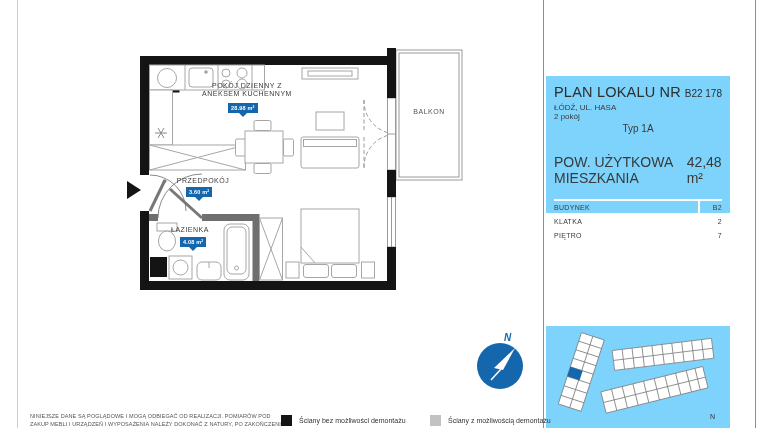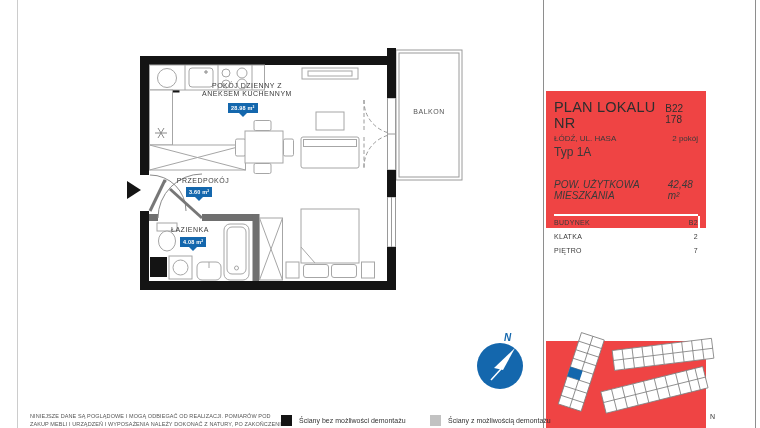--- a/index.html
+++ b/index.html
@@ -36,30 +36,30 @@
   #badge-living{left:228px;top:103px;}
   #badge-hall{left:186px;top:187px;}
   #badge-bath{left:180px;top:237px;}
 
   
   #compass-n{left:504px;top:332px;font-size:10px;font-style:italic;font-weight:bold;color:#1467ad;}
 
   
   #panel{left:543px;top:0;width:213px;height:428px;box-sizing:border-box;
     border-left:1px solid #8e8e8e;border-right:1px solid #8e8e8e;background:#fff;}
-  .gray-block{position:absolute;left:2px;width:160px;background:#ef4444;margin-top:15px;}
+  .gray-block{position:absolute;left:2px;width:184px;background:#7dd3fc;}
   #info-block{top:76px;height:137px;box-sizing:border-box;padding:8px 8px 0 8px;}
   #site-block{top:326px;height:102px;}
 
   .hdr-row{display:flex;justify-content:space-between;align-items:baseline;}
   .title{font-size:14.5px;color:#2e2e2e;letter-spacing:.2px;}
   .unit-number{font-size:10px;color:#2e2e2e;}
-  .sub-row{display:flex;justify-content:space-between;font-size:8px;margin-top:3px;color:#3a3a3a;}
-  .typ-line{text-align:left;font-size:12px;margin-top:2px;}
-  .area-row{display:flex;justify-content:space-between;font-size:10px;margin-top:20px;font-style:italic;}
+  .sub-row{display:flex;justify-content:space-between;font-size:8px;margin-top:3px;color:#3a3a3a;flex-direction:column;}
+  .typ-line{text-align:center;font-size:10px;margin-top:2px;}
+  .area-row{display:flex;justify-content:space-between;font-size:14px;margin-top:20px;}
   .details{margin-top:13px;border-top:2px solid #fff;position:relative;}
   .detail-row{display:flex;justify-content:space-between;font-size:7px;
     padding:3px 0 2px 0;border-bottom:2px solid #fff;letter-spacing:.3px;}
   .details .vline{position:absolute;top:0;bottom:0;left:144px;width:2px;background:#fff;}
 
   #siteplan-n{left:710px;top:413px;font-size:7px;color:#333;}
 
   
   #disclaimer{left:30px;top:412px;width:270px;font-size:5.5px;line-height:8px;color:#555;
     letter-spacing:.1px;text-transform:uppercase;}

